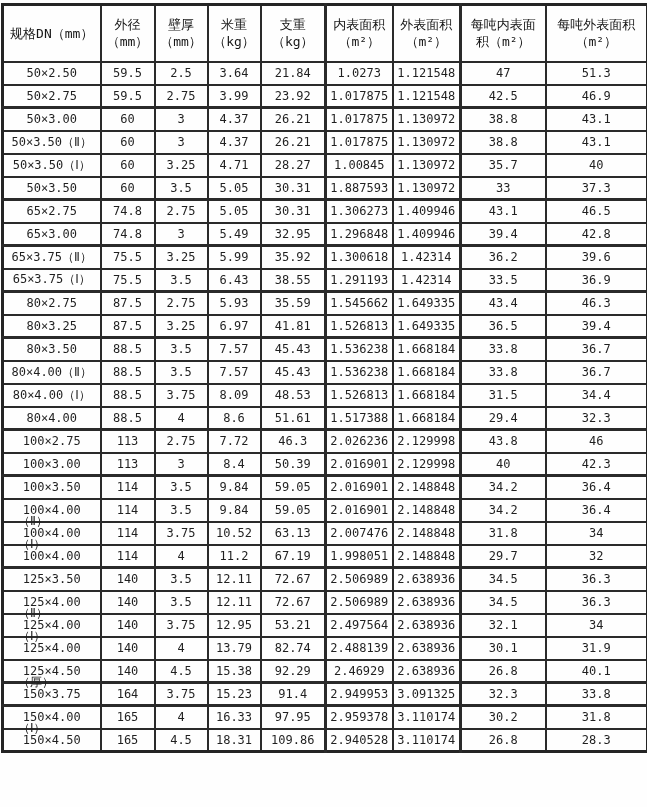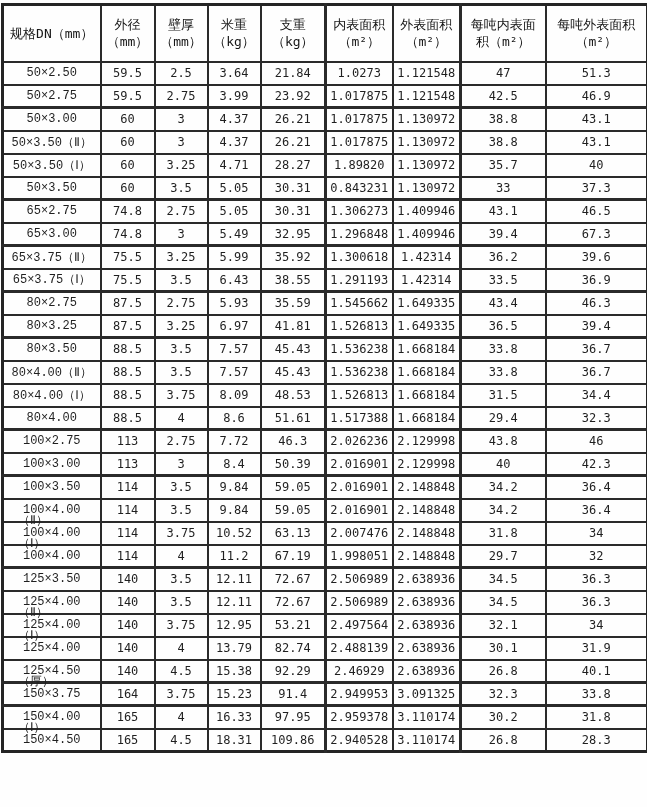--- a/index.html
+++ b/index.html
@@ -29,21 +29,21 @@
   table.spec th:nth-child(8), table.spec td:nth-child(8) { border-left-width: 3px; }
   thead tr { height: 57px; padding-left: 44px; }
   tbody tr { height: 23px; }
   tbody tr.thick-top td { border-top-width: 3px; }
   th {
     font-size: 13px; font-weight: normal; line-height: 17px; color: #161616;
   }
   th.h-col1 { text-align: left; padding-left: 7px; }
   td { font-size: 12px; white-space: nowrap; }
   td.spec-cell {
-    text-align: left; padding-left: 4px; position: relative; font-family: Liberation Mono, monospace;
+    text-align: left; padding-left: 4px; position: relative;
   }
   .spec2 {
     position: absolute; left: 14px; top: 15px;
     z-index: 6; line-height: 13px; white-space: nowrap;
   }
 </style>
 </head>
 <body>
 
 <div class="sheet">
@@ -142,32 +142,32 @@
           <td>1.130972</td>
           <td>38.8</td>
           <td>43.1</td>
         </tr>
         <tr>
           <td class="spec-cell"><span>50×3.50（Ⅰ）</span></td>
           <td>60</td>
           <td>3.25</td>
           <td>4.71</td>
           <td>28.27</td>
-          <td>1.89820</td>
+          <td>1.00845</td>
           <td>1.130972</td>
           <td>35.7</td>
           <td>40</td>
         </tr>
         <tr>
           <td class="spec-cell"><span>50×3.50</span></td>
           <td>60</td>
           <td>3.5</td>
           <td>5.05</td>
           <td>30.31</td>
-          <td>0.843231</td>
+          <td>1.887593</td>
           <td>1.130972</td>
           <td>33</td>
           <td>37.3</td>
         </tr>
         <tr class="thick-top">
           <td class="spec-cell"><span>65×2.75</span></td>
           <td>74.8</td>
           <td>2.75</td>
           <td>5.05</td>
           <td>30.31</td>
@@ -178,21 +178,21 @@
         </tr>
         <tr>
           <td class="spec-cell"><span>65×3.00</span></td>
           <td>74.8</td>
           <td>3</td>
           <td>5.49</td>
           <td>32.95</td>
           <td>1.296848</td>
           <td>1.409946</td>
           <td>39.4</td>
-          <td>67.3</td>
+          <td>42.8</td>
         </tr>
         <tr class="thick-top">
           <td class="spec-cell"><span>65×3.75（Ⅱ）</span></td>
           <td>75.5</td>
           <td>3.25</td>
           <td>5.99</td>
           <td>35.92</td>
           <td>1.300618</td>
           <td>1.42314</td>
           <td>36.2</td>

